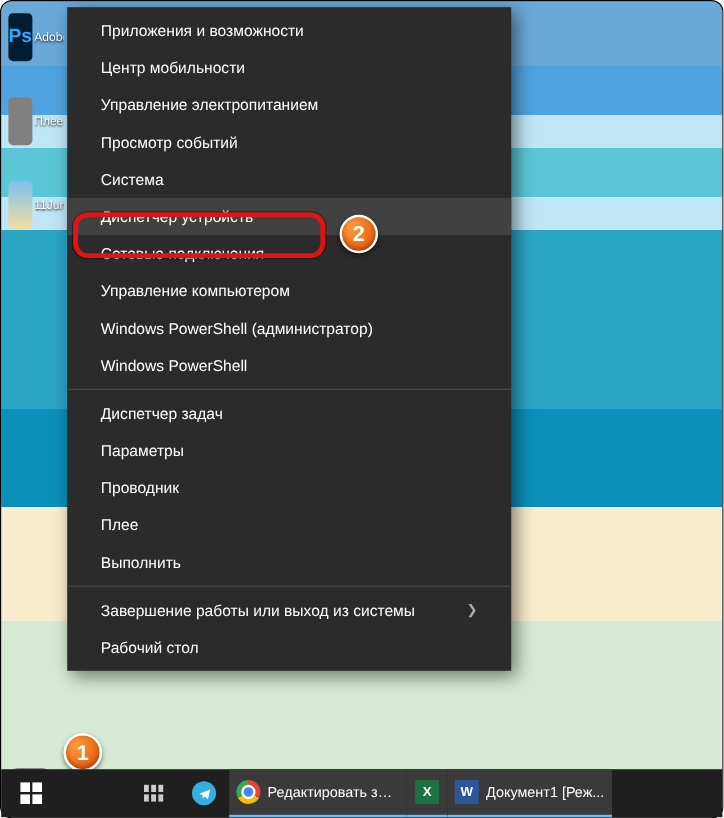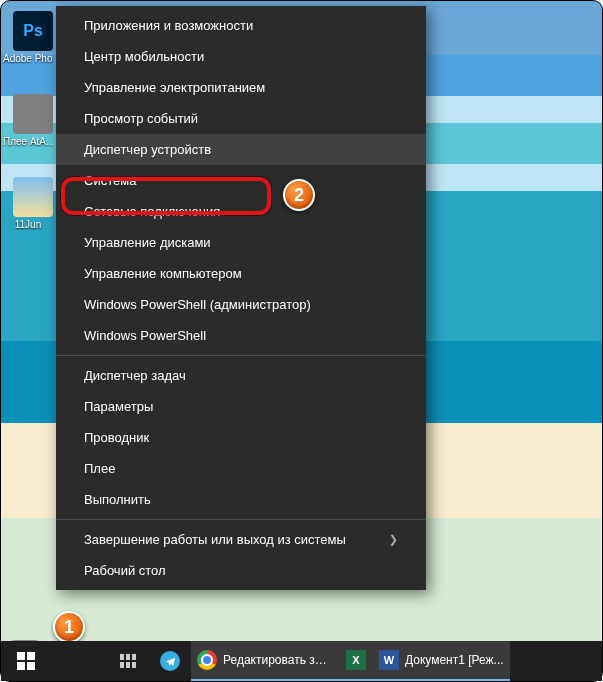--- a/index.html
+++ b/index.html
@@ -14,21 +14,21 @@
       #bfe6f5 24%, #bfe6f5 28%,
       #2aa5c4 28%, #2aa5c4 50%,
       #0b90ba 50%, #0b90ba 62%,
       #f9edd0 62%, #f9edd0 76%,
       #d7ead4 76%, #d7ead4 100%);
     border: 1px solid #000;
     border-radius: 10px;
   }
   
   .desktop-icons { position: absolute; left: 6px; top: 10px; width: 52px; display:flex; flex-direction:column; gap: 30px;}
-  .dicon { width:46px; display:flex; flex-direction:column; align-items:flex-end; gap:2px;}
+  .dicon { width:46px; display:flex; flex-direction:row; align-items:center; gap:2px;}
   .dicon .glyph { width:40px; height:40px; border-radius:4px; display:flex; align-items:center; justify-content:center;}
   .dicon .lbl { font-size:10px; color:#fff; text-shadow:0 1px 2px #000; text-align:center; width:50px; overflow:hidden; white-space:nowrap; text-overflow:clip;}
   
   .menu {
     position: absolute; left: 55px; top: 5px; width: 370px;
     background: #2b2b2b; color: #fff; padding: 4px 0;
     box-shadow: 4px 4px 14px rgba(0,0,0,0.5);
   }
   .menu .item {
     padding: 8px 28px; font-size: 13px; color: #fff;
@@ -100,31 +100,28 @@
       </div>
     <div class="item">
         <span>Центр мобильности</span>
       </div>
     <div class="item">
         <span>Управление электропитанием</span>
       </div>
     <div class="item">
         <span>Просмотр событий</span>
       </div>
+    <div class="item">
+        <span>Система</span>
+      </div>
     <div class="item hover">
         <span>Диспетчер устройств</span>
       </div>
     <div class="item">
-        <span>Система</span>
-      </div>
-    <div class="item">
         <span>Сетевые подключения</span>
-      </div>
-    <div class="item">
-        <span>Управление дисками</span>
       </div>
     <div class="item">
         <span>Управление компьютером</span>
       </div>
     <div class="item">
         <span>Windows PowerShell (администратор)</span>
       </div>
     <div class="item">
         <span>Windows PowerShell</span>
       </div>

